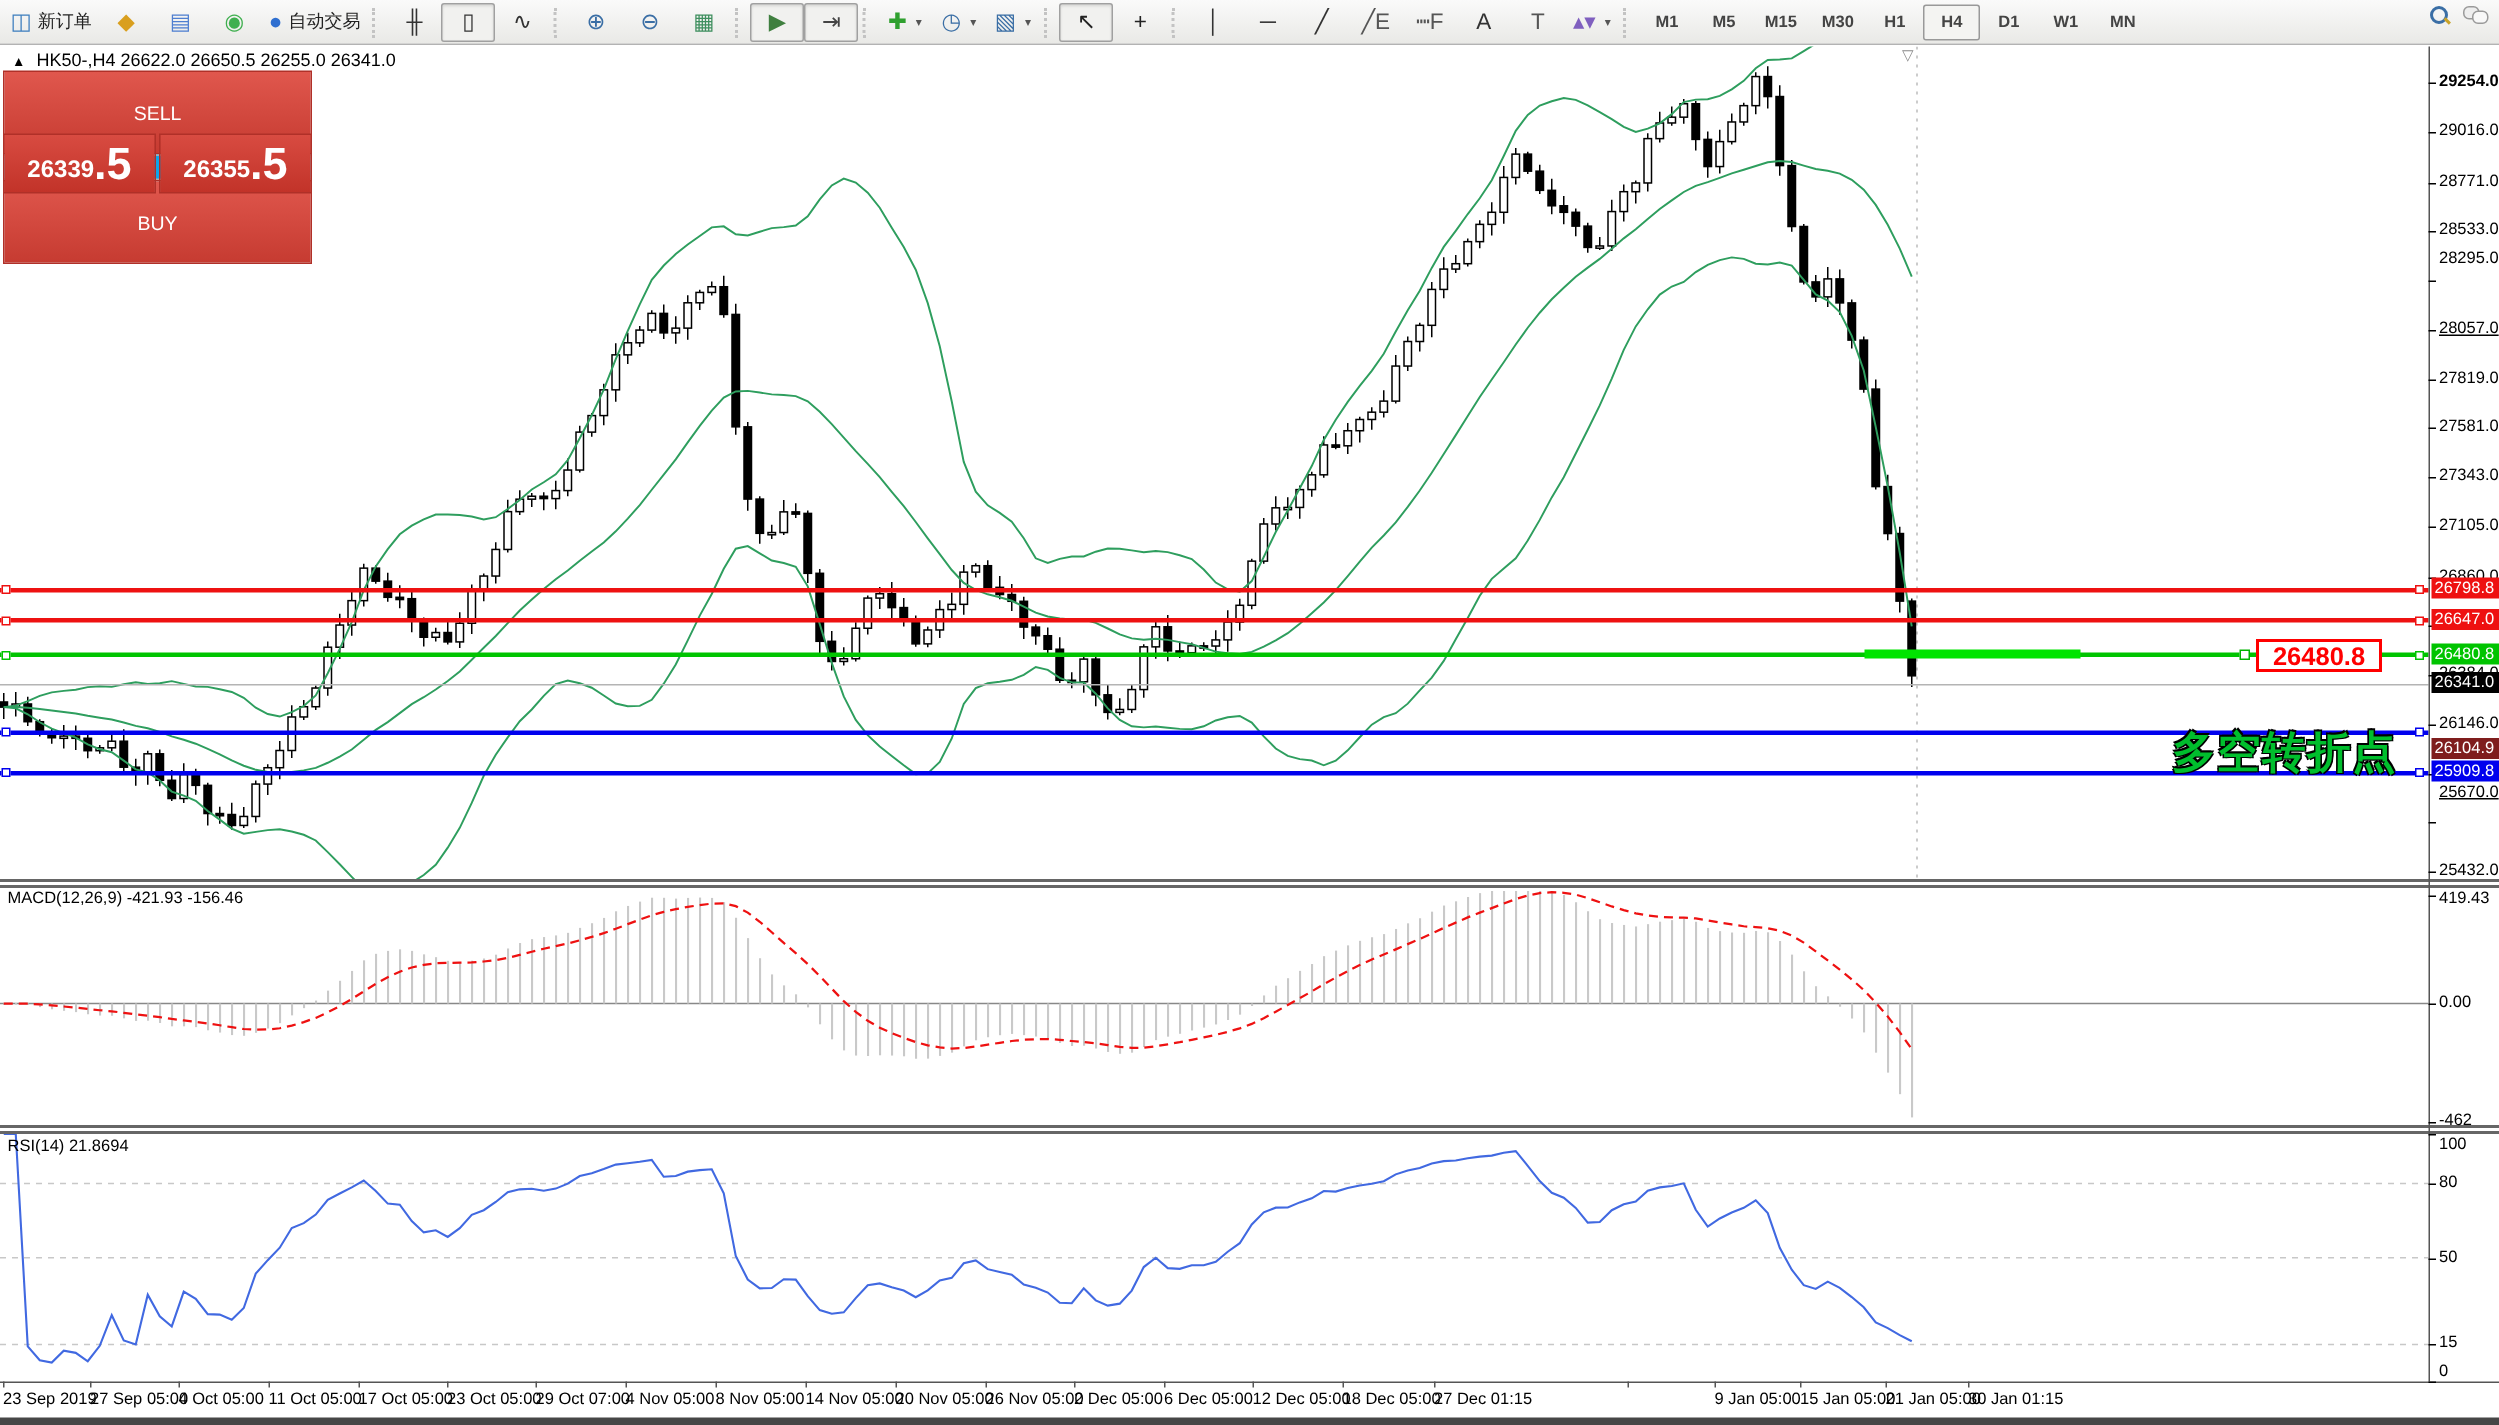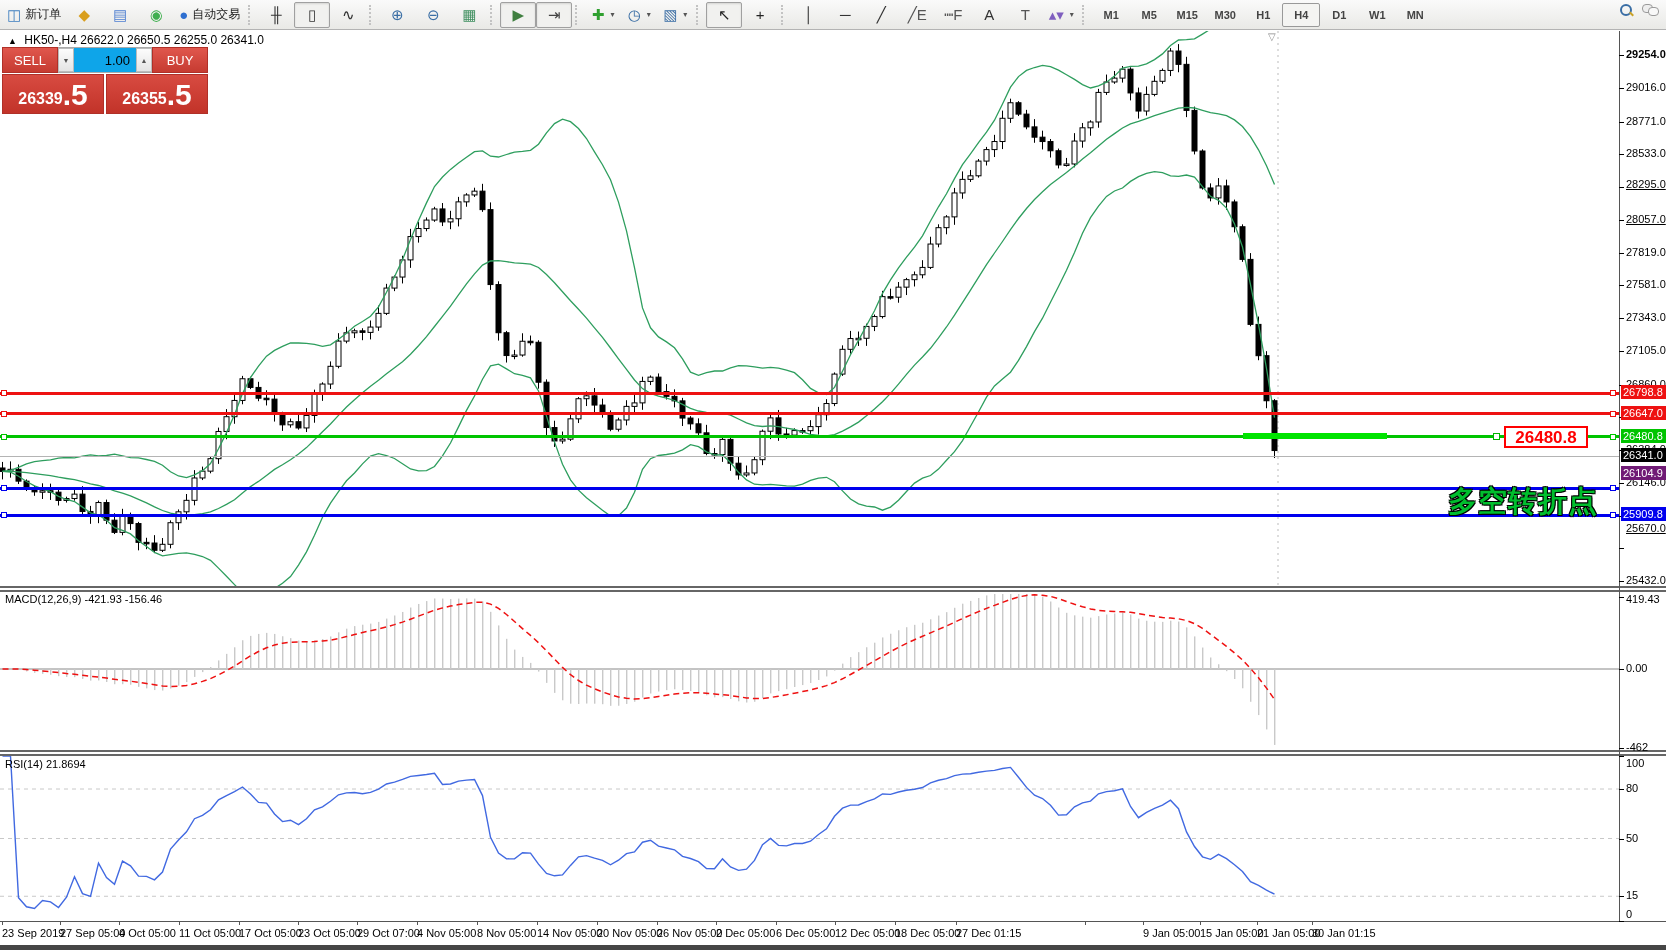--- a/index.html
+++ b/index.html
@@ -36,21 +36,21 @@
   .tick-label{position:absolute;left:1626px;font-size:11px;color:#000;z-index:8;white-space:nowrap;}
   .badge{position:absolute;left:1621px;min-width:42px;padding:1px 2px;font-size:11px;color:#fff;z-index:9;white-space:nowrap;}
   .hline{position:absolute;left:0;z-index:4;}
   .hline-marker{position:absolute;width:6px;height:6px;background:#fff;box-sizing:border-box;z-index:5;}
   .pane-label{position:absolute;left:5px;font-size:11px;color:#000;z-index:10;white-space:nowrap;}
   .time-label{position:absolute;top:927px;font-size:11px;color:#000;white-space:nowrap;z-index:8;}
   .time-tick{position:absolute;top:921px;width:1px;height:4px;background:#555;z-index:8;}
   .bottom-strip{position:absolute;left:0;top:945px;width:1666px;height:5px;background:#464646;}
   
   .trade-panel{position:absolute;left:2px;top:47px;width:206px;z-index:40;font-family:"Liberation Sans",sans-serif;}
-  .tp-row1{display:flex;height:26px;}
+  .tp-row1{display:flex;height:41px;flex-direction:column;}
   .tp-btn{flex:0 0 56px;background:linear-gradient(#e0574d,#c63b31);color:#fff;font-size:13px;
     display:flex;align-items:center;justify-content:center;border:1px solid #b03028;box-sizing:border-box;}
   .tp-vol{flex:1;display:flex;border:1px solid #aaa;border-left:none;border-right:none;background:#0ea5e9;box-sizing:border-box;}
   .tp-spin{width:16px;background:linear-gradient(#fcfcfc,#e4e4e4);border:1px solid #bbb;font-size:7px;color:#555;
     display:flex;align-items:center;justify-content:center;box-sizing:border-box;}
   .tp-vol-val{flex:1;display:flex;align-items:center;justify-content:flex-end;padding-right:6px;font-size:13px;color:#000;}
   .tp-row2{display:flex;gap:2px;margin-top:1px;height:40px;}
   .tp-price{flex:1;background:linear-gradient(#d84b41,#c23329);color:#fff;display:flex;align-items:flex-end;
     justify-content:center;padding-bottom:3px;border:1px solid #b03028;box-sizing:border-box;}
   .tp-price .small{font-size:16px;font-weight:bold;line-height:22px;}
@@ -718,21 +718,21 @@
   <div id="overlay">
       <div class="tick-dash" style="top:55.1712px;"></div>
       <div class="tick-label" style="top:48.1712px;font-weight:bold;">29254.0</div>
       <div class="tick-dash" style="top:87.92000000000002px;"></div>
       <div class="tick-label" style="top:80.92000000000002px;">29016.0</div>
       <div class="tick-dash" style="top:121.632px;"></div>
       <div class="tick-label" style="top:114.632px;">28771.0</div>
       <div class="tick-dash" style="top:154.38080000000002px;"></div>
       <div class="tick-label" style="top:147.38080000000002px;">28533.0</div>
       <div class="tick-dash" style="top:187.12959999999998px;"></div>
-      <div class="tick-label" style="top:178px;text-decoration:underline;">28295.0</div>
+      <div class="tick-label" style="top:166px;">28295.0</div>
       <div class="tick-dash" style="top:219.8784px;"></div>
       <div class="tick-label" style="top:212.8784px;text-decoration:underline;">28057.0</div>
       <div class="tick-dash" style="top:252.6272px;"></div>
       <div class="tick-label" style="top:245.6272px;">27819.0</div>
       <div class="tick-dash" style="top:285.376px;"></div>
       <div class="tick-label" style="top:278.376px;">27581.0</div>
       <div class="tick-dash" style="top:318.1248px;"></div>
       <div class="tick-label" style="top:311.1248px;">27343.0</div>
       <div class="tick-dash" style="top:350.8736px;"></div>
       <div class="tick-label" style="top:343.8736px;">27105.0</div>
@@ -758,21 +758,21 @@
       <div class="hline-marker" style="left:1px;top:410.8944px;border:1px solid #ee1111;"></div>
       <div class="hline-marker" style="left:1610px;top:410.8944px;border:1px solid #ee1111;"></div>
       <div class="badge" style="top:405.8944px;background:#ee1111;">26647.0</div>
       <div class="hline" style="top:435.2635200000001px;width:1619px;height:3px;background:#00c400;"></div>
       <div class="hline-marker" style="left:1px;top:433.7635200000001px;border:1px solid #00c400;"></div>
       <div class="hline-marker" style="left:1610px;top:433.7635200000001px;border:1px solid #00c400;"></div>
       <div class="badge" style="top:428.7635200000001px;background:#00c400;">26480.8</div>
       <div class="hline" style="top:486.9873599999998px;width:1619px;height:3px;background:#0000ee;"></div>
       <div class="hline-marker" style="left:1px;top:485.4873599999998px;border:1px solid #0000ee;"></div>
       <div class="hline-marker" style="left:1610px;top:485.4873599999998px;border:1px solid #0000ee;"></div>
-      <div class="badge" style="top:466px;background:#701a75;">26104.9</div>
+      <div class="badge" style="top:492px;background:#7f1d1d;">26104.9</div>
       <div class="hline" style="top:513.8331200000001px;width:1619px;height:3px;background:#0000ee;"></div>
       <div class="hline-marker" style="left:1px;top:512.3331200000001px;border:1px solid #0000ee;"></div>
       <div class="hline-marker" style="left:1610px;top:512.3331200000001px;border:1px solid #0000ee;"></div>
       <div class="badge" style="top:507.3331200000001px;background:#0000ee;">25909.8</div>
       <div class="hline" style="top:456px;width:1619px;height:1px;background:#b4b4b4;"></div>
       <div class="badge" style="top:448px;background:#000;">26341.0</div>
       <div class="tick-dash" style="top:597.27747px;"></div>
       <div class="tick-label" style="top:593px;">419.43</div>
       <div class="tick-dash" style="top:669px;"></div>
       <div class="tick-label" style="top:662px;">0.00</div>

